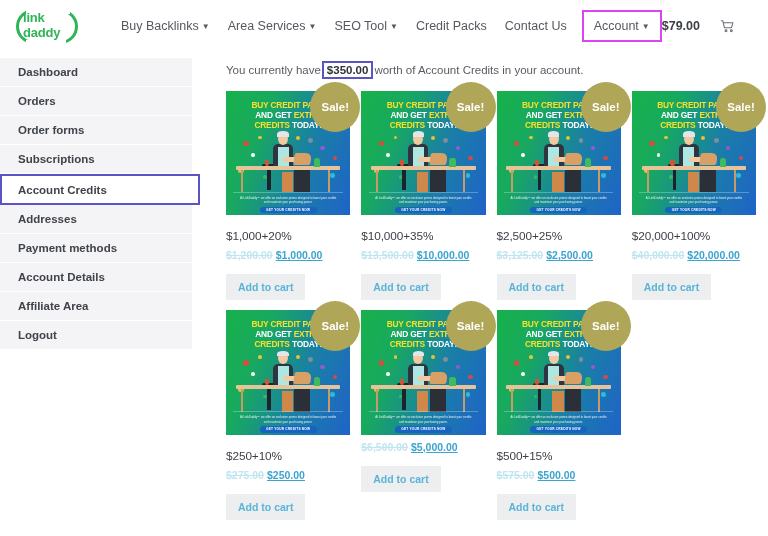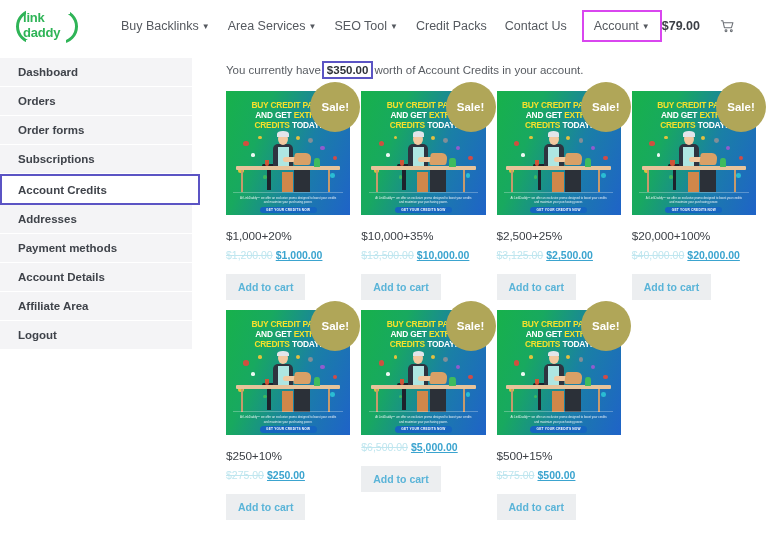--- a/index.html
+++ b/index.html
@@ -364,21 +364,21 @@
     letter-spacing: -0.1px;
   }
   .p-prices {
     margin-top: 6px;
     font-size: 10.5px;
     white-space: nowrap;
   }
   .p-old {
     color: #bfe6ef;
     text-decoration: line-through;
-    font-weight: 400;
+    font-weight: 700;
   }
   .p-new {
     color: #3ba4cf;
     font-weight: 700;
     text-decoration: underline;
     margin-left: 3px;
   }
   .add-btn {
     margin-top: 13px;
     display: inline-block;

